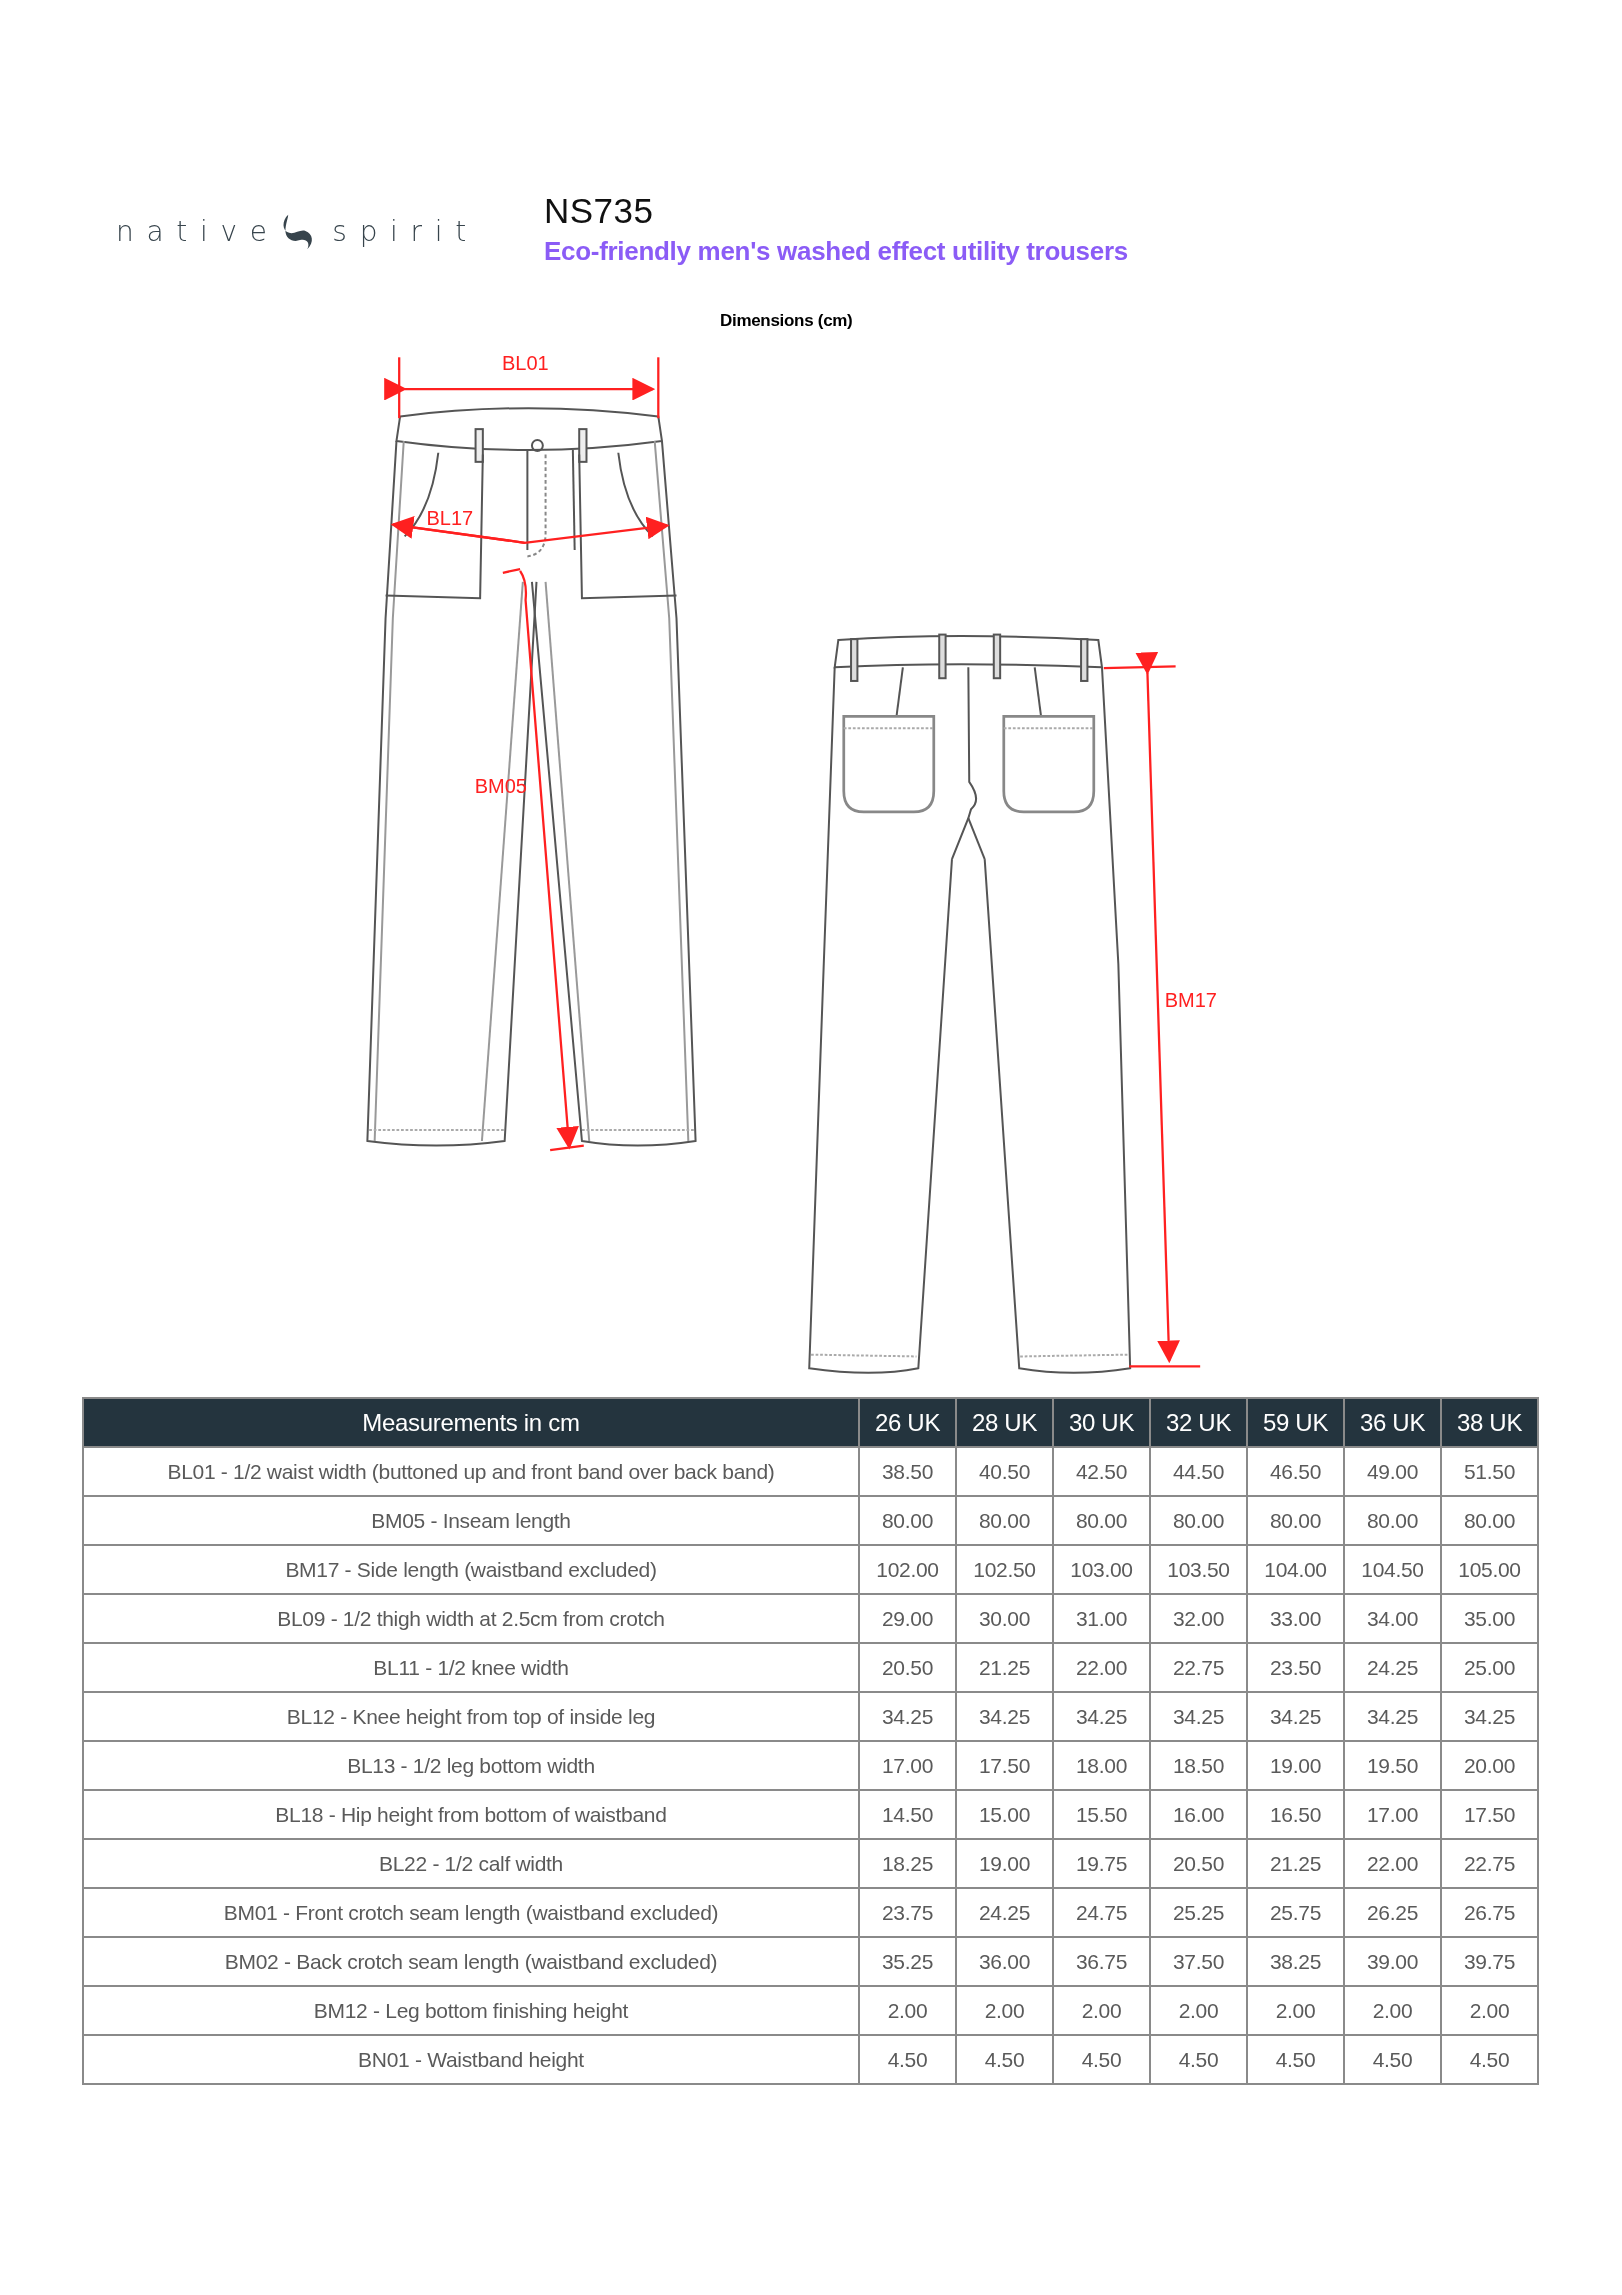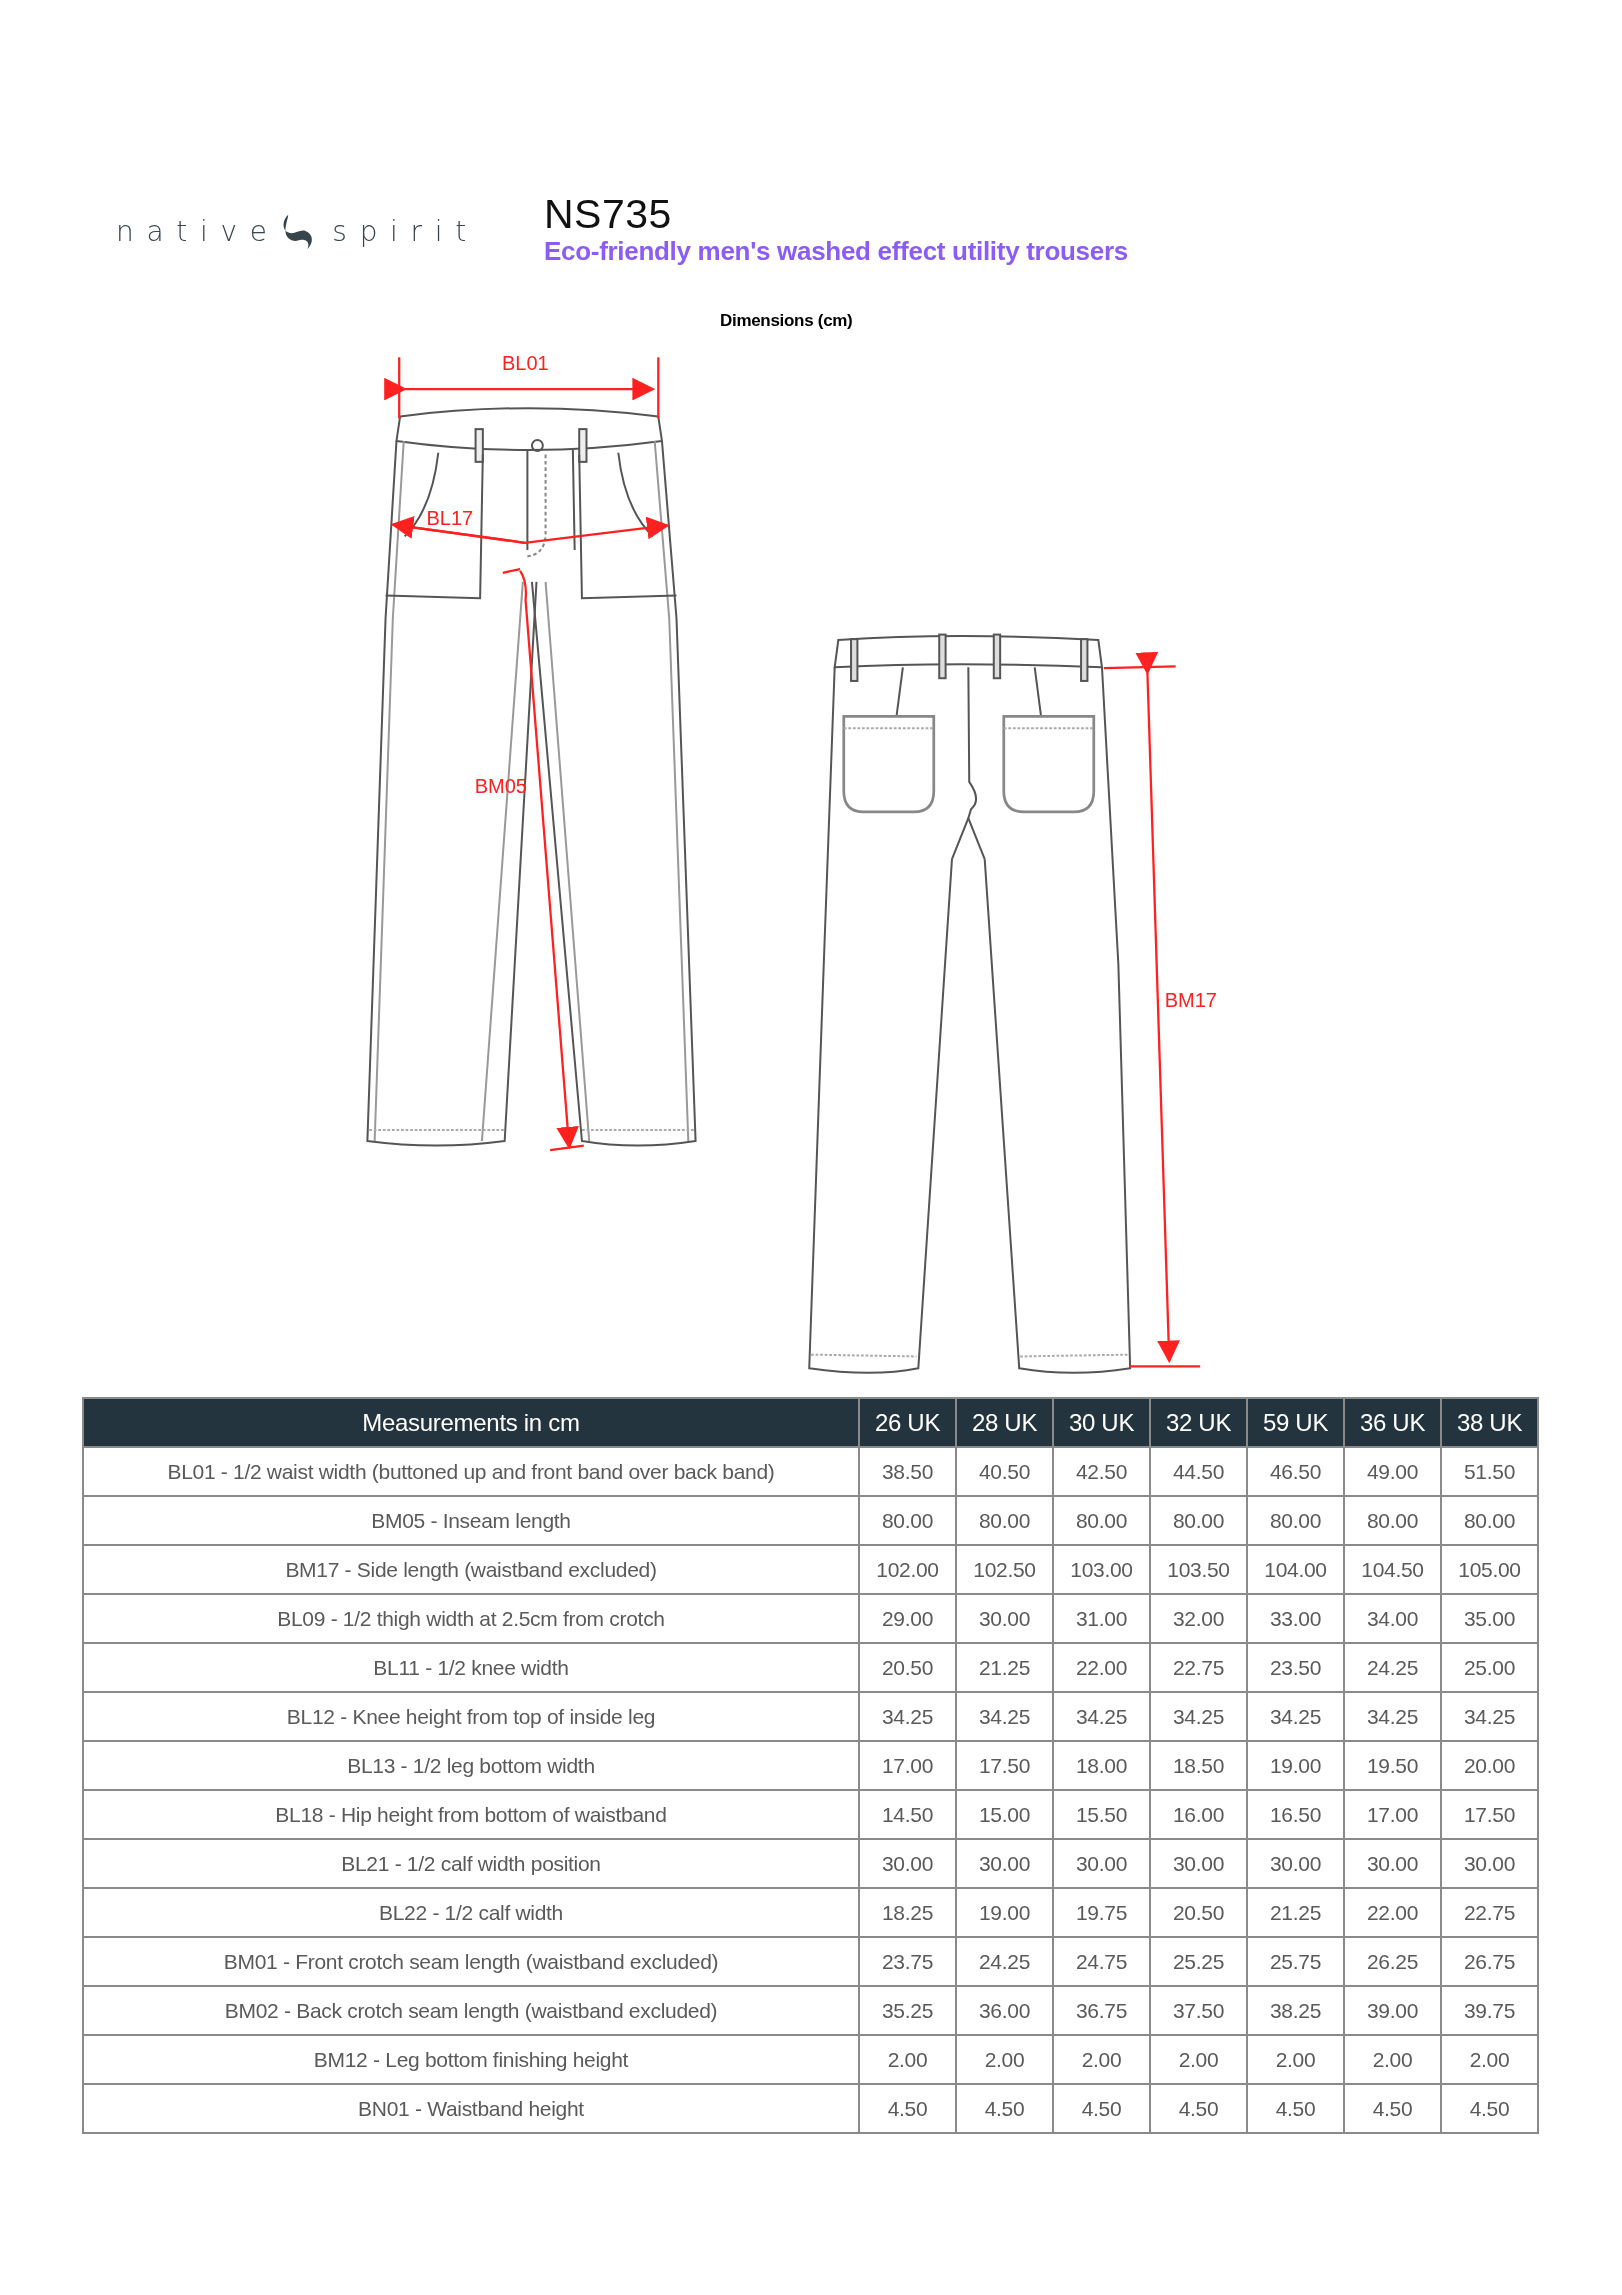--- a/index.html
+++ b/index.html
@@ -4,21 +4,21 @@
 <style>
   html, body { margin: 0; padding: 0; background: #ffffff; }
   body { width: 1623px; height: 2296px; position: relative; overflow: hidden;
          font-family: "DejaVu Sans", "Liberation Sans", sans-serif; }
 
   .logo { position: absolute; left: 116px; top: 211px; display: flex; align-items: center;
           color: #37444c; font-family: "DejaVu Sans", sans-serif; font-size: 28px;
           font-weight: 300; letter-spacing: 12.7px; justify-content: center; }
   .logo .mark { width: 40px; height: 40px; margin: 0 12.7px 0 0; }
 
-  .title { position: absolute; left: 544px; top: 191px; font-size: 41px; color: #111;
+  .title { position: absolute; left: 544px; top: 191px; font-size: 35px; color: #111;
            font-family: "Liberation Sans", sans-serif; font-weight: 400; letter-spacing: 0.5px; }
   .subtitle { position: absolute; left: 544px; top: 236px; font-size: 26px; color: #8b5cf6;
               font-family: "Liberation Sans", sans-serif; font-weight: 700; letter-spacing: -0.3px; }
   .dims { position: absolute; left: 720px; top: 311px; font-size: 17px; color: #000;
           font-family: "Liberation Sans", sans-serif; font-weight: 700; letter-spacing: -0.3px; }
 
   .drawing { position: absolute; left: 0; top: 0; }
 
   table.measure { position: absolute; left: 82px; top: 1397px; border-collapse: collapse;
                   font-family: "Liberation Sans", sans-serif; }
@@ -220,30 +220,20 @@
         <td class="c-label">BL18 - Hip height from bottom of waistband</td>
         <td class="c-size">14.50</td>
         <td class="c-size">15.00</td>
         <td class="c-size">15.50</td>
         <td class="c-size">16.00</td>
         <td class="c-size">16.50</td>
         <td class="c-size">17.00</td>
         <td class="c-size">17.50</td>
       </tr>
       <tr>
-        <td class="c-label">BL21 - 1/2 calf width position</td>
-        <td class="c-size">30.00</td>
-        <td class="c-size">30.00</td>
-        <td class="c-size">30.00</td>
-        <td class="c-size">30.00</td>
-        <td class="c-size">30.00</td>
-        <td class="c-size">30.00</td>
-        <td class="c-size">30.00</td>
-      </tr>
-      <tr>
         <td class="c-label">BL22 - 1/2 calf width</td>
         <td class="c-size">18.25</td>
         <td class="c-size">19.00</td>
         <td class="c-size">19.75</td>
         <td class="c-size">20.50</td>
         <td class="c-size">21.25</td>
         <td class="c-size">22.00</td>
         <td class="c-size">22.75</td>
       </tr>
       <tr>

